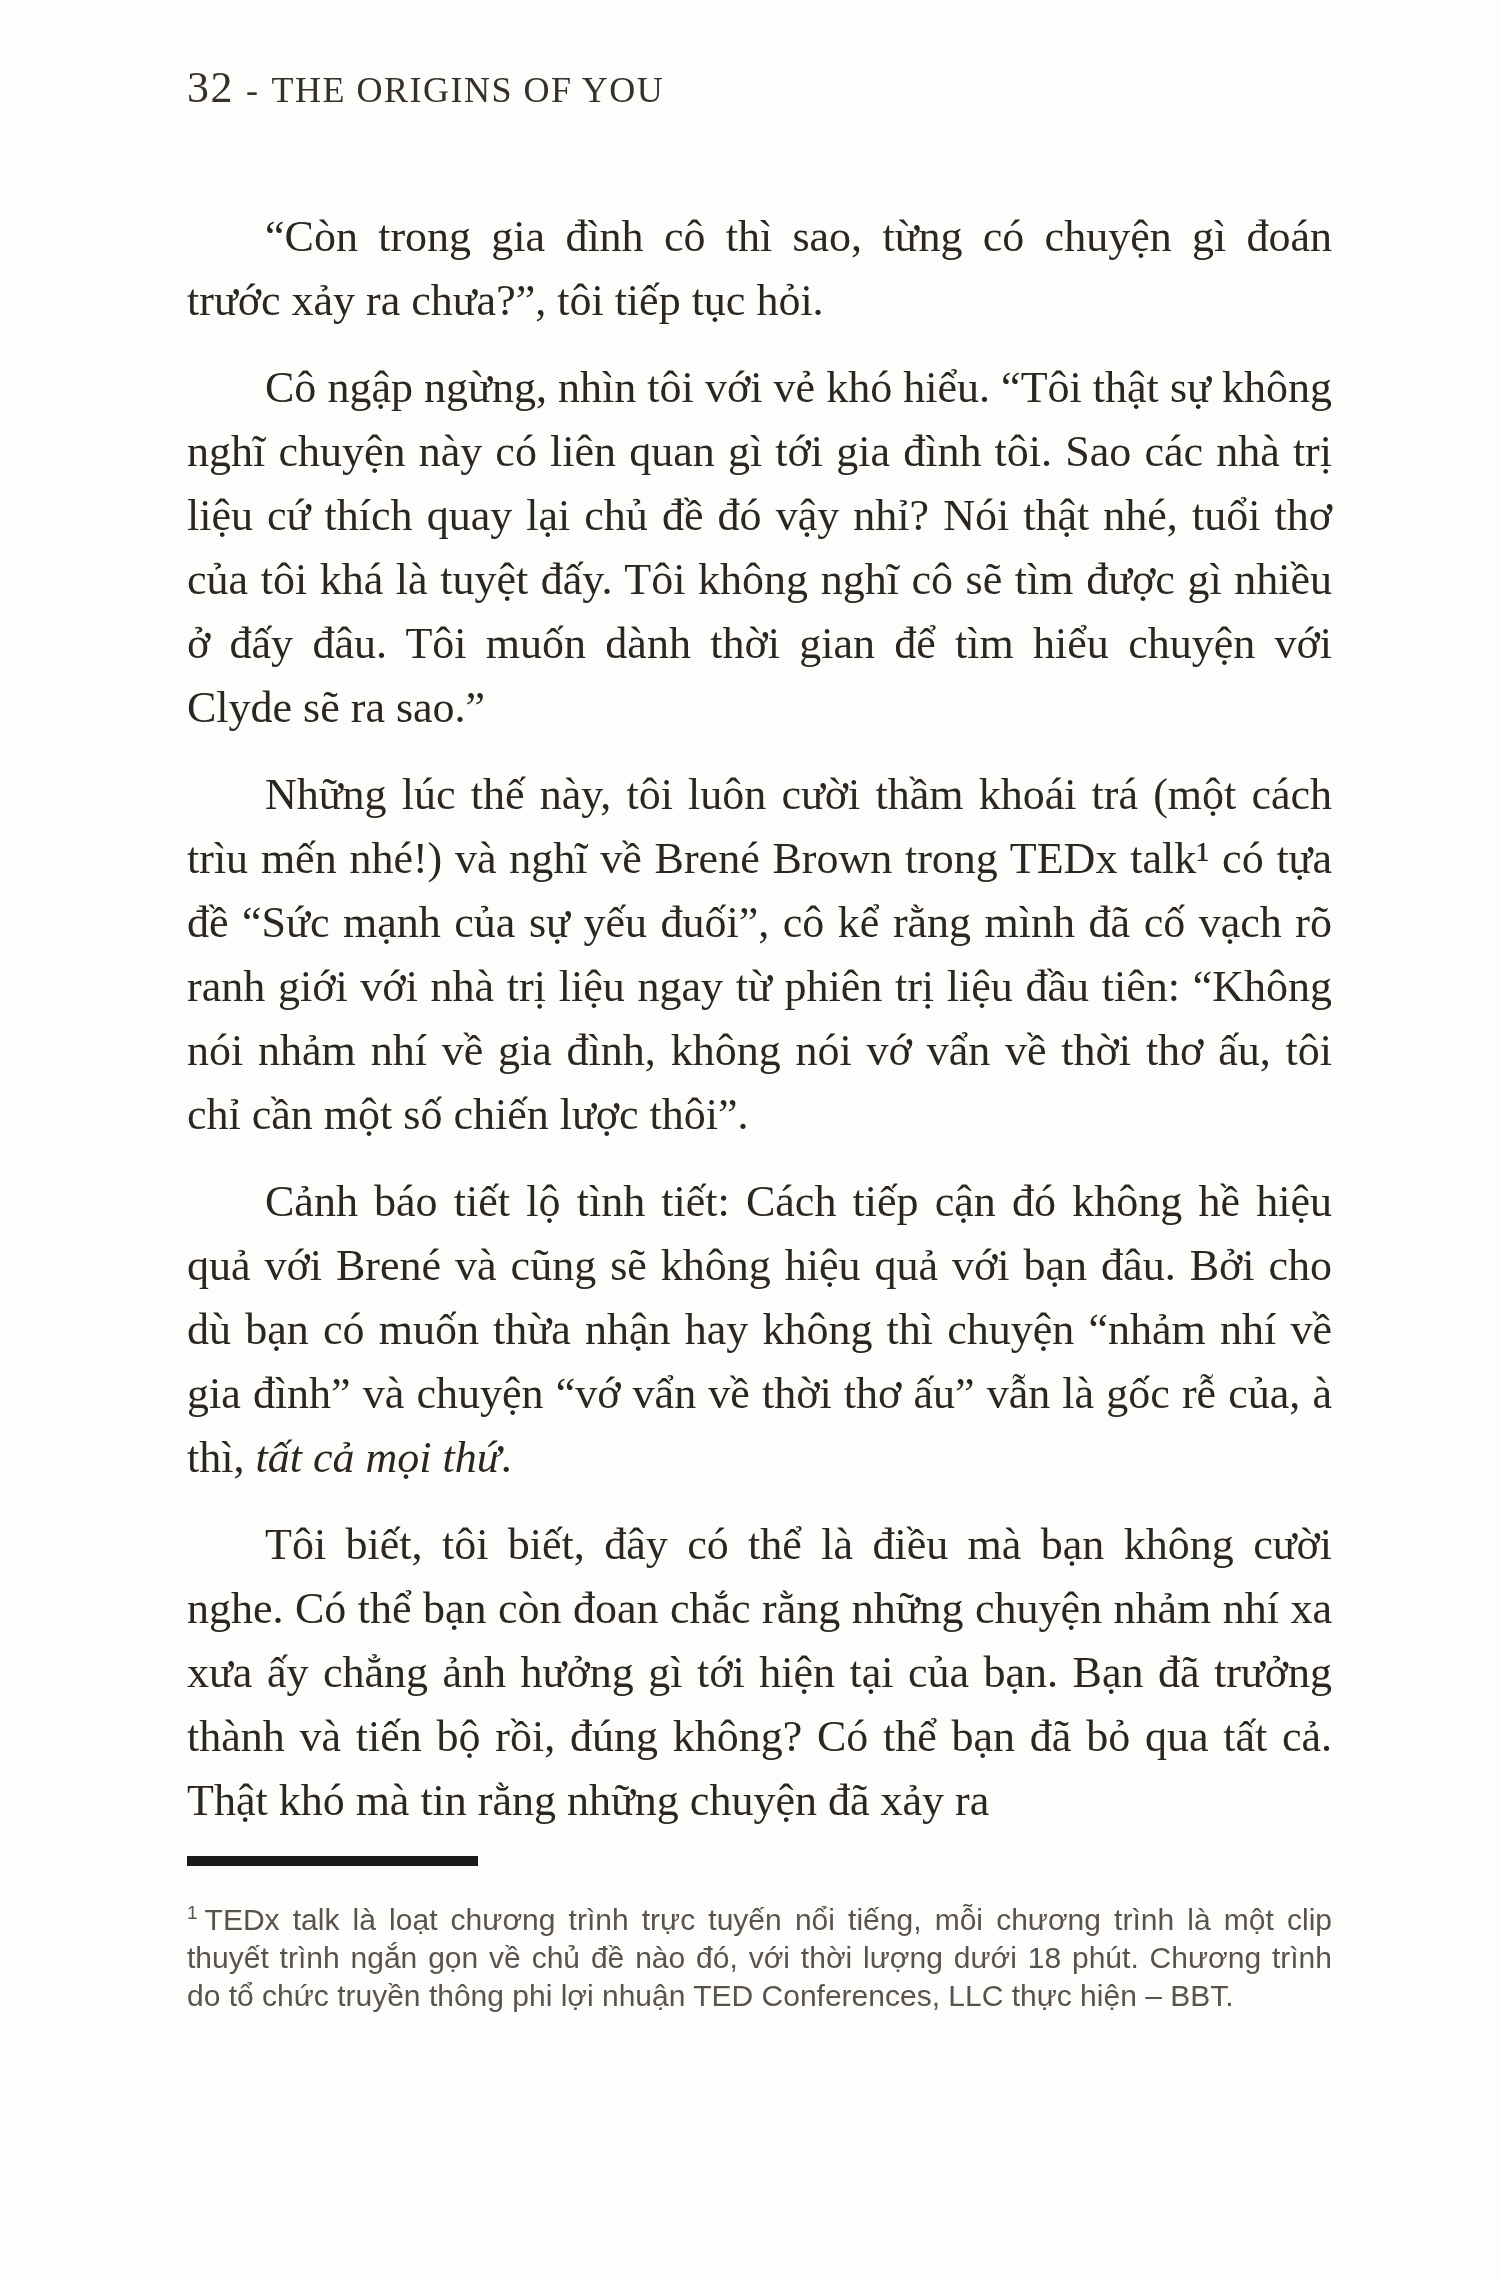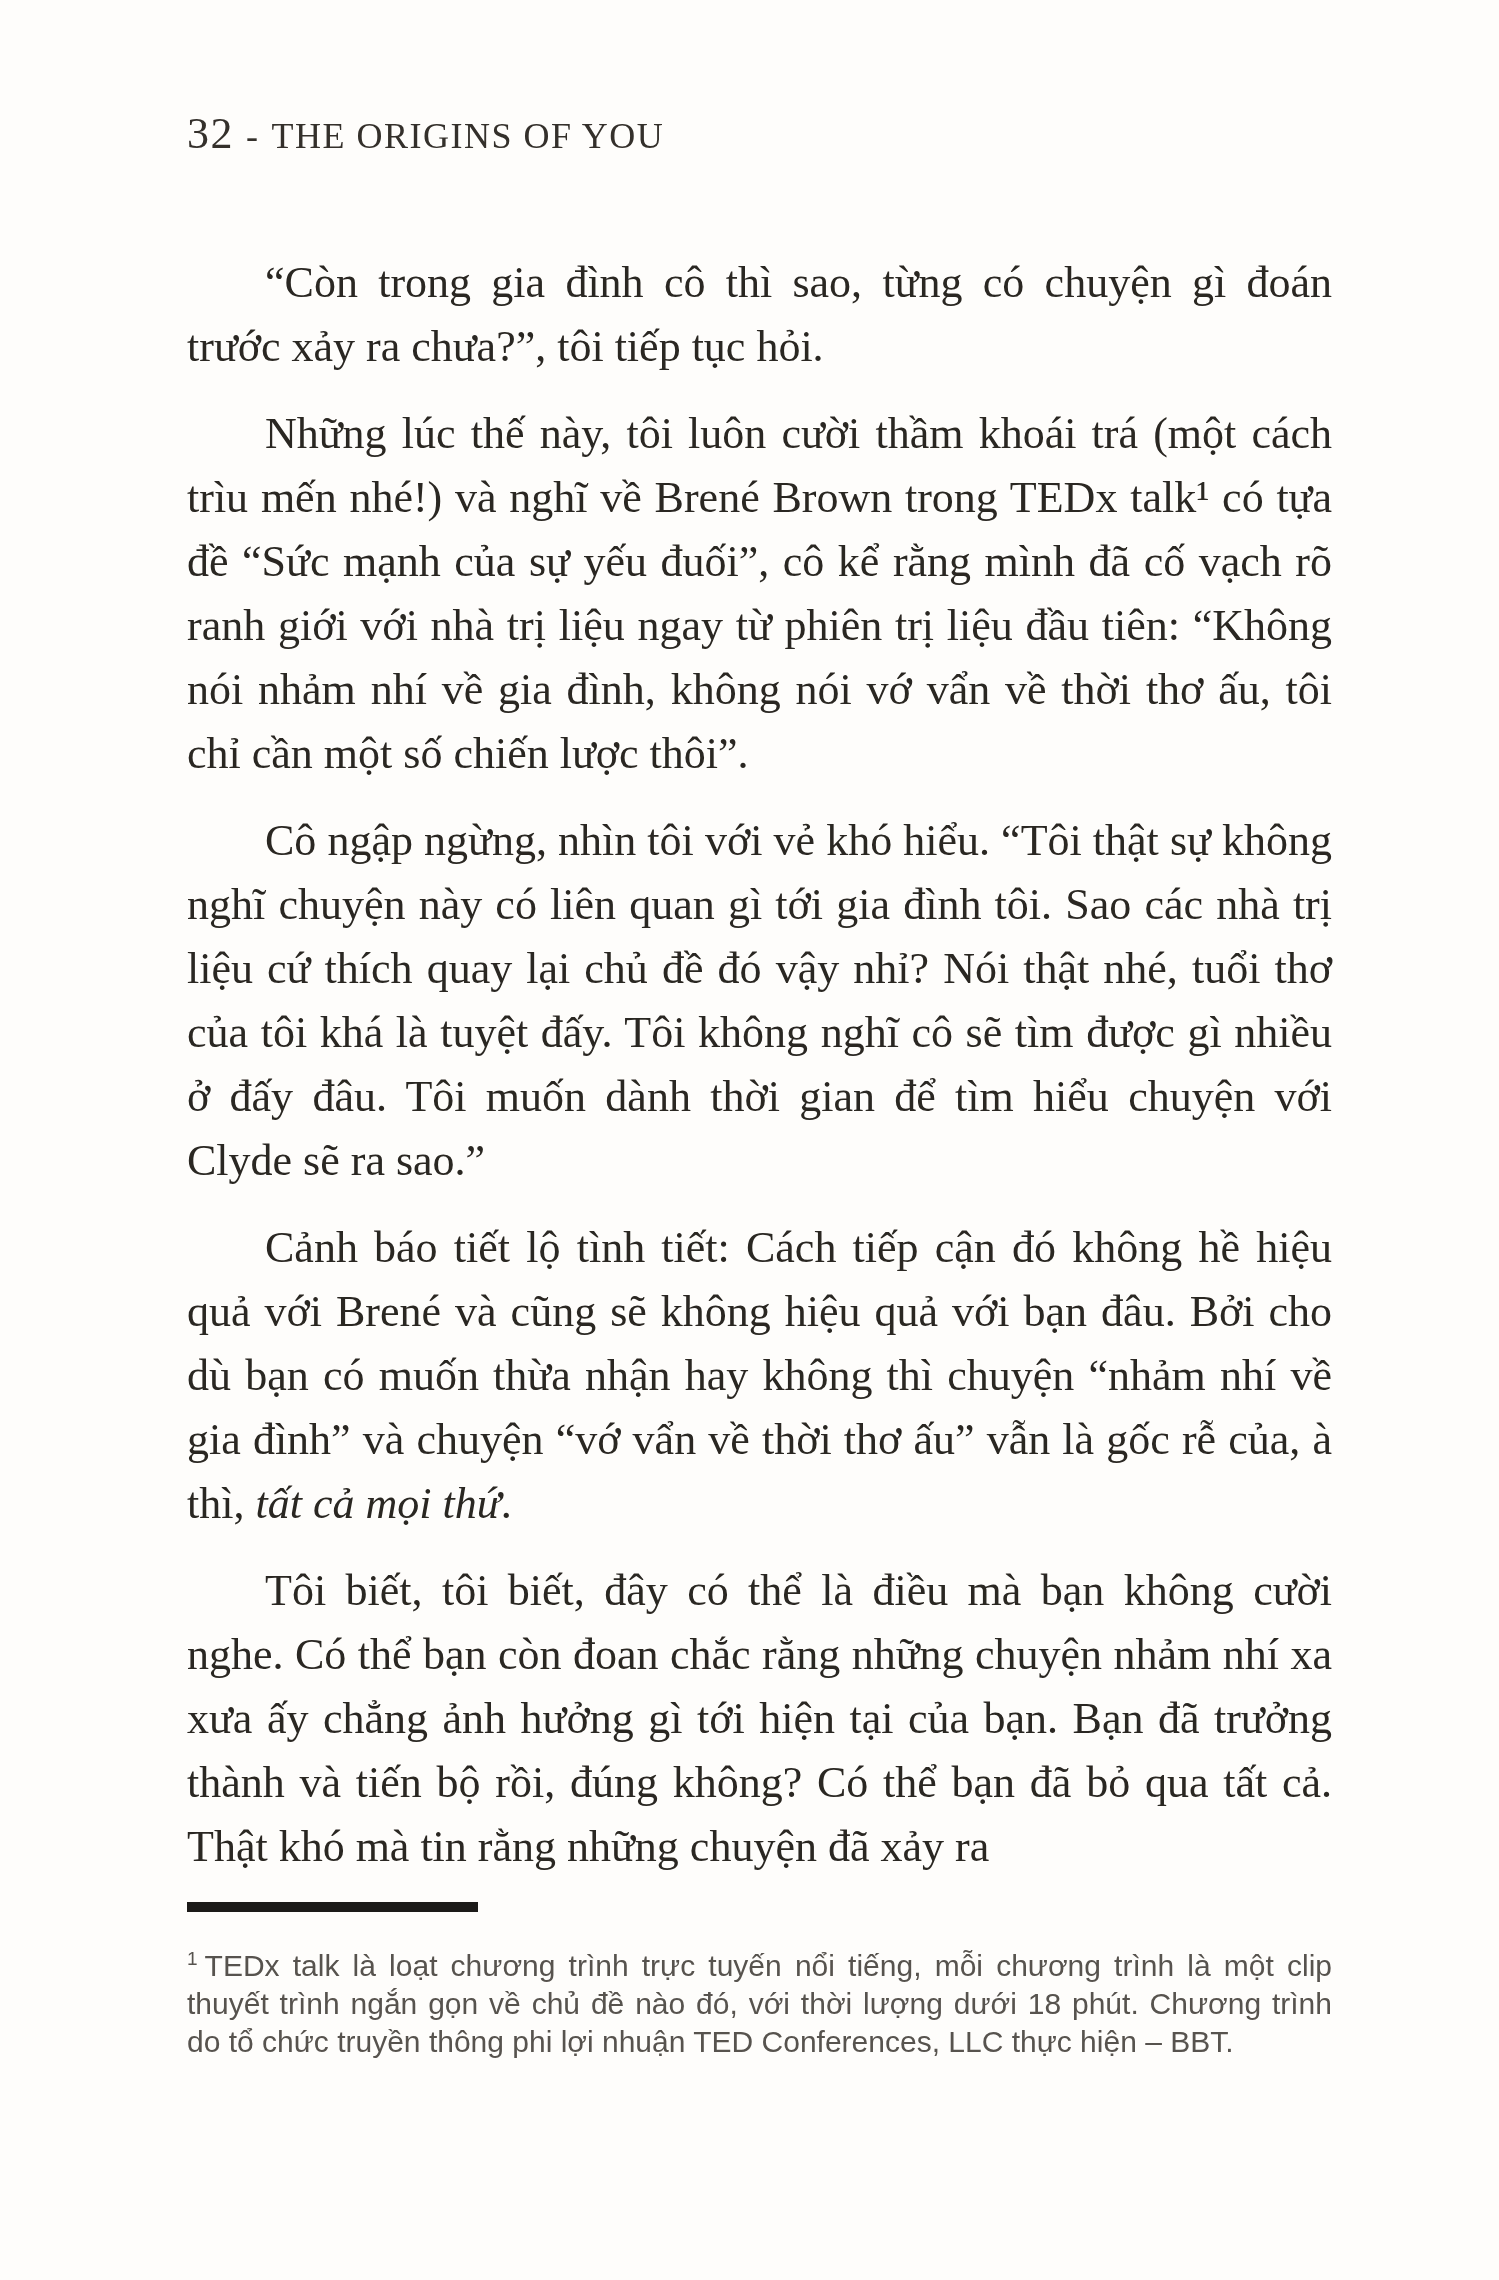--- a/index.html
+++ b/index.html
@@ -7,21 +7,21 @@
     body {
       height: 2280px;
       background: #fefdfb;
       color: #2a2722;
       font-family: "Liberation Serif", "DejaVu Serif", serif;
       overflow: hidden;
     }
     .page {
       width: 1499px;
       height: 2280px;
-      padding: 108px 167px 0 187px;
+      padding: 62px 167px 0 187px;
     }
     .running-head {
       color: #34302b;
       font-size: 36px;
       letter-spacing: 1.5px;
       margin-bottom: 92px;
       white-space: nowrap;
     }
     .running-head .pagenum { font-size: 44px; }
     .running-head .head-sep { margin: 0 12px; }
@@ -56,22 +56,22 @@
 <body>
 
 <div class="page">
 
   <header class="running-head">
     <span class="pagenum">32</span><span class="head-sep">-</span><span class="booktitle">THE ORIGINS OF YOU</span>
   </header>
 
   <main class="body-text">
     <p><span>“Còn trong gia đình cô thì sao, từng có chuyện gì đoán trước xảy ra chưa?”, tôi tiếp tục hỏi.</span></p>
+    <p><span>Cô ngập ngừng, nhìn tôi với vẻ khó hiểu. “Tôi thật sự không nghĩ chuyện này có liên quan gì tới gia đình tôi. Sao các nhà trị liệu cứ thích quay lại chủ đề đó vậy nhỉ? Nói thật nhé, tuổi thơ của tôi khá là tuyệt đấy. Tôi không nghĩ cô sẽ tìm được gì nhiều ở đấy đâu. Tôi muốn dành thời gian để tìm hiểu chuyện với Clyde sẽ ra sao.”</span></p>
     <p><span>Những lúc thế này, tôi luôn cười thầm khoái trá (một cách trìu mến nhé!) và nghĩ về Brené Brown trong TEDx talk¹ có tựa đề “Sức mạnh của sự yếu đuối”, cô kể rằng mình đã cố vạch rõ ranh giới với nhà trị liệu ngay từ phiên trị liệu đầu tiên: “Không nói nhảm nhí về gia đình, không nói vớ vẩn về thời thơ ấu, tôi chỉ cần một số chiến lược thôi”.</span></p>
-    <p><span>Cô ngập ngừng, nhìn tôi với vẻ khó hiểu. “Tôi thật sự không nghĩ chuyện này có liên quan gì tới gia đình tôi. Sao các nhà trị liệu cứ thích quay lại chủ đề đó vậy nhỉ? Nói thật nhé, tuổi thơ của tôi khá là tuyệt đấy. Tôi không nghĩ cô sẽ tìm được gì nhiều ở đấy đâu. Tôi muốn dành thời gian để tìm hiểu chuyện với Clyde sẽ ra sao.”</span></p>
     <p><span>Cảnh báo tiết lộ tình tiết: Cách tiếp cận đó không hề hiệu quả với Brené và cũng sẽ không hiệu quả với bạn đâu. Bởi cho dù bạn có muốn thừa nhận hay không thì chuyện “nhảm nhí về gia đình” và chuyện “vớ vẩn về thời thơ ấu” vẫn là gốc rễ của, à thì, </span><em>tất cả mọi thứ</em><span>.</span></p>
     <p><span>Tôi biết, tôi biết, đây có thể là điều mà bạn không cười nghe. Có thể bạn còn đoan chắc rằng những chuyện nhảm nhí xa xưa ấy chẳng ảnh hưởng gì tới hiện tại của bạn. Bạn đã trưởng thành và tiến bộ rồi, đúng không? Có thể bạn đã bỏ qua tất cả. Thật khó mà tin rằng những chuyện đã xảy ra</span></p>
   </main>
 
   <div class="footnote-rule"></div>
 
   <div class="footnote">
     <sup>1</sup><span>TEDx talk là loạt chương trình trực tuyến nổi tiếng, mỗi chương trình là một clip thuyết trình ngắn gọn về chủ đề nào đó, với thời lượng dưới 18 phút. Chương trình do tổ chức truyền thông phi lợi nhuận TED Conferences, LLC thực hiện – BBT.</span>
   </div>
 

